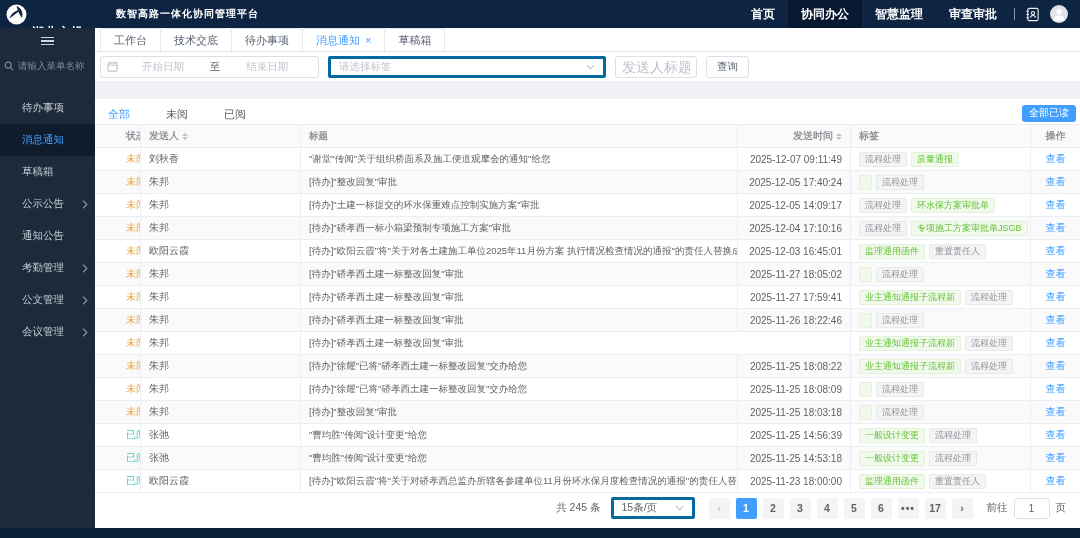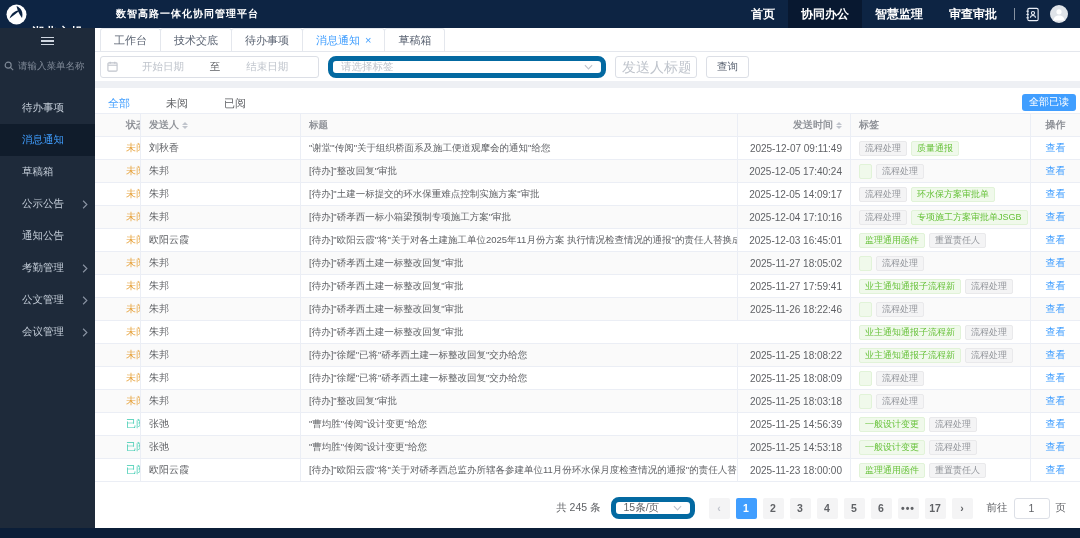--- a/index.html
+++ b/index.html
@@ -38,28 +38,28 @@
   .main { flex:1; min-width:0; display:flex; flex-direction:column; background:#eef0f4; }
   .tabbar { height:24px; background:#fff; border-bottom:1px solid #e4e7ed; display:flex; padding-left:5px; }
   .tab { display:flex; align-items:center; padding:0 13px; font-size:11px; color:#5a6372; border:1px solid #e4e7ed; border-bottom:none; border-radius:3px 3px 0 0; margin-right:-1px; cursor:pointer; background:#fff; }
   .tab.active { color:#409eff; }
   .tab-close { margin-left:5px; font-size:11px; line-height:1; }
 
   .filterbar { height:29px; background:#fff; display:flex; align-items:center; gap:9px; padding:0 5px; }
   .date-range { width:219px; height:22px; border:1px solid #dcdfe6; border-radius:3px; display:flex; align-items:center; padding:0 6px; font-size:10.5px; color:#bfc4cc; cursor:pointer; background:#fff; }
   .date-range .dr-part { flex:1; text-align:center; }
   .date-range .dr-sep { color:#606266; padding:0 2px; }
-  .sel { height:22px; border:5px solid #0369a1; border-radius:8px; display:flex; align-items:center; padding:0 8px; font-size:10.5px; color:#bfc4cc; cursor:pointer; background:#fff; }
+  .sel { height:22px; border:3px solid #0369a1; border-radius:2px; display:flex; align-items:center; padding:0 8px; font-size:10.5px; color:#bfc4cc; cursor:pointer; background:#fff; }
   .sel-tag { width:278px; }
   .sel .sel-chev { margin-left:auto; color:#c0c4cc; }
   .kw-input { width:82px; height:22px; border:1px solid #dcdfe6; border-radius:3px; padding:0 6px; font-size:14px; color:#606266; font-family:inherit; outline:none; }
   .kw-input::placeholder { color:#bfc4cc; }
   .btn-query { height:22px; padding:0 10px; border:1px solid #dcdfe6; border-radius:3px; background:#fff; font-size:10.5px; color:#5a6372; cursor:pointer; font-family:inherit; }
 
-  .card { flex:1; min-height:0; margin-top:7px; background:#fff; display:flex; flex-direction:column; }
+  .card { flex:1; min-height:0; margin-top:18px; background:#fff; display:flex; flex-direction:column; }
   .rf-row { height:25px; display:flex; align-items:center; padding:3px 4px 0 13px; }
   .rf { font-size:11px; color:#606266; margin-right:36px; cursor:pointer; }
   .rf.active { color:#409eff; }
   .btn-allread { margin-left:auto; height:17px; padding:0 7px; background:#409eff; border:none; border-radius:3px; color:#fff; font-size:10px; cursor:pointer; font-family:inherit; }
 
   
   .tbl { border-top:1px solid #ebeef5; }
   .thead { display:flex; height:23px; background:#fafafa; font-size:10px; color:#909399; font-weight:bold; border-bottom:1px solid #ebeef5; }
   .tr { display:flex; height:23px; font-size:10px; color:#606266; border-bottom:1px solid #ebeef5; background:#fff; }
   .tr:nth-child(even) { background:#fafafa; }

